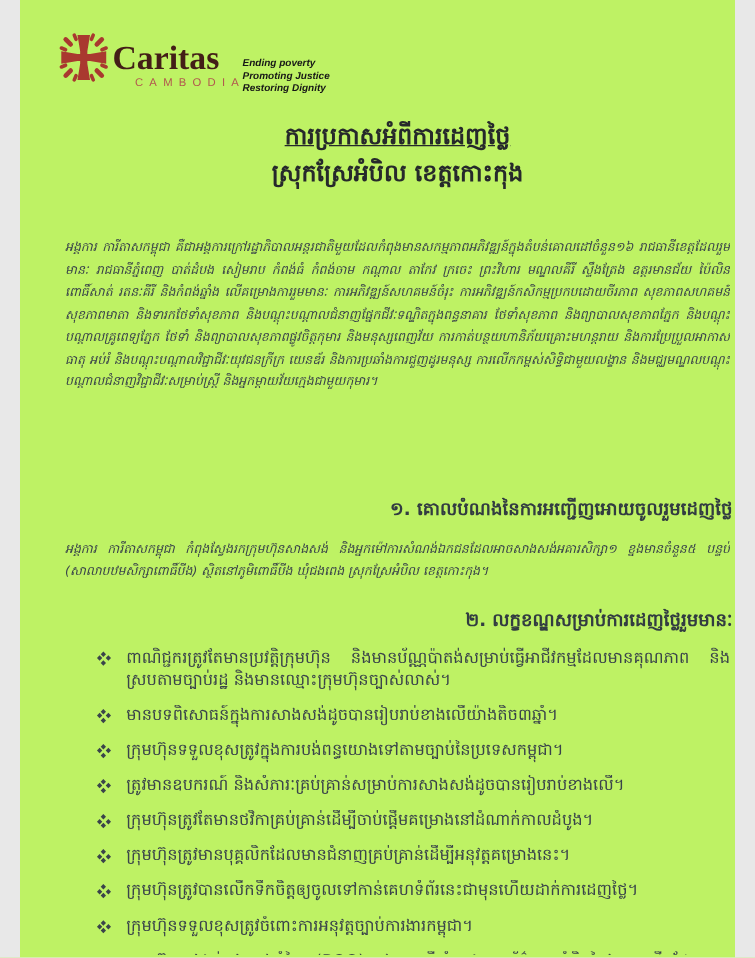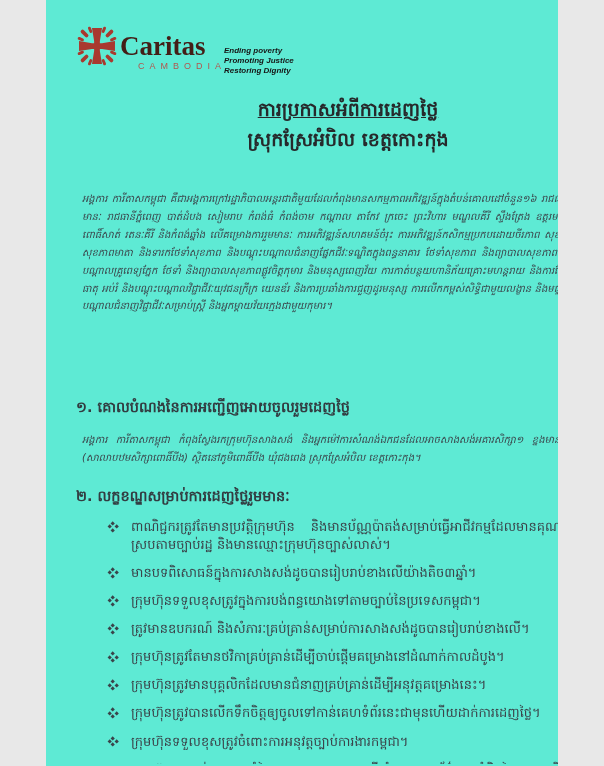--- a/index.html
+++ b/index.html
@@ -1,20 +1,20 @@
 <!DOCTYPE html>
 <html><head>
 <meta charset="utf-8">
 <style>
   html,body{margin:0;padding:0;background:#e8e8e8;}
   #doc{
     position:relative;
-    width:512px;height:766px;
+    width:572px;height:766px;
     margin:0 auto;
-    background:#5eead4;
+    background:#bef264;
     font-family:"DejaVu Sans",sans-serif;
     color:#3a444a;
     overflow:hidden;
   }
   
   .logo-area{position:absolute;left:28px;top:14px;height:64px;}
   .flame-icon{position:absolute;left:0;top:4px;width:46px;height:56px;}
   .wordmark{position:absolute;left:46px;top:18px;width:100px;}
   .brand{
     font-family:"Liberation Serif",serif;
@@ -41,21 +41,21 @@
   
   .body-text{
     font-size:10px;line-height:17.9px;text-align:justify;
     overflow:hidden;
     font-style:italic;
   }
   .intro{position:absolute;left:36px;width:532px;top:190px;height:163px;}
   .sec-heading{
     position:absolute;left:30px;width:540px;
     font-size:14.5px;font-weight:bold;color:#323c41;
-    overflow:hidden;height:24px;
+    overflow:hidden;height:24px;text-align:right;
   }
   .sec1-heading{top:398px;}
   .sec1-body{position:absolute;left:36px;width:532px;top:431px;height:48px;}
   .sec2-heading{top:487px;}
   
   .bullet-list{
     position:absolute;left:60px;top:518px;width:508px;height:246px;
     list-style:none;margin:0;padding:0;overflow:hidden;
   }
   .bullet-item{

